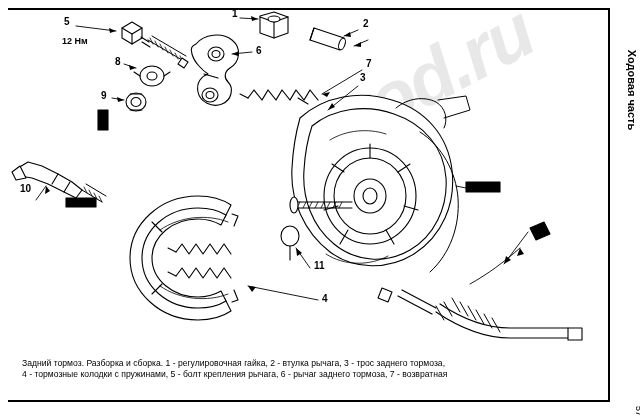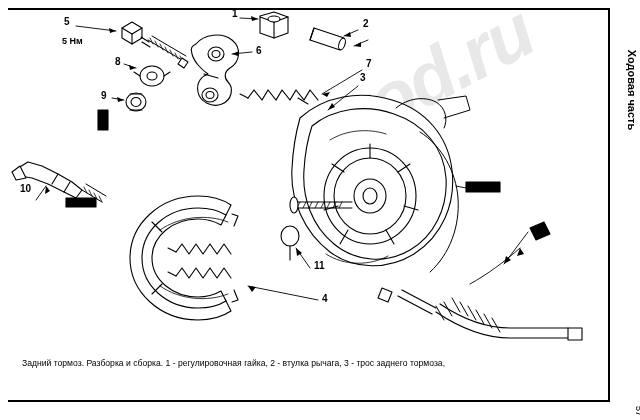--- a/index.html
+++ b/index.html
@@ -323,22 +323,23 @@
   <div class="lbl" style="left:360px; top:72px;">3</div>
   <div class="lbl" style="left:322px; top:293px;">4</div>
   <div class="lbl" style="left:64px;  top:16px;">5</div>
   <div class="lbl" style="left:256px; top:45px;">6</div>
   <div class="lbl" style="left:366px; top:58px;">7</div>
   <div class="lbl" style="left:115px; top:56px;">8</div>
   <div class="lbl" style="left:101px; top:90px;">9</div>
   <div class="lbl" style="left:20px;  top:183px;">10</div>
   <div class="lbl" style="left:314px; top:260px;">11</div>
 
-  <div class="torque" style="left:62px; top:36px;">5 Нм</div>
+  <div class="torque" style="left:62px; top:36px;">12 Нм</div>
 
   <div class="caption">
     <p>Задний тормоз. Разборка и сборка. 1 - регулировочная гайка, 2 - втулка рычага, 3 - трос заднего тормоза,</p>
+    <p>4 - тормозные колодки с пружинами, 5 - болт крепления рычага, 6 - рычаг заднего тормоза, 7 - возвратная</p>
   </div>
 
   <div class="side-title">Ходовая часть</div>
   <div class="page-number">57</div>
 
 </div>
 
 </body></html>

